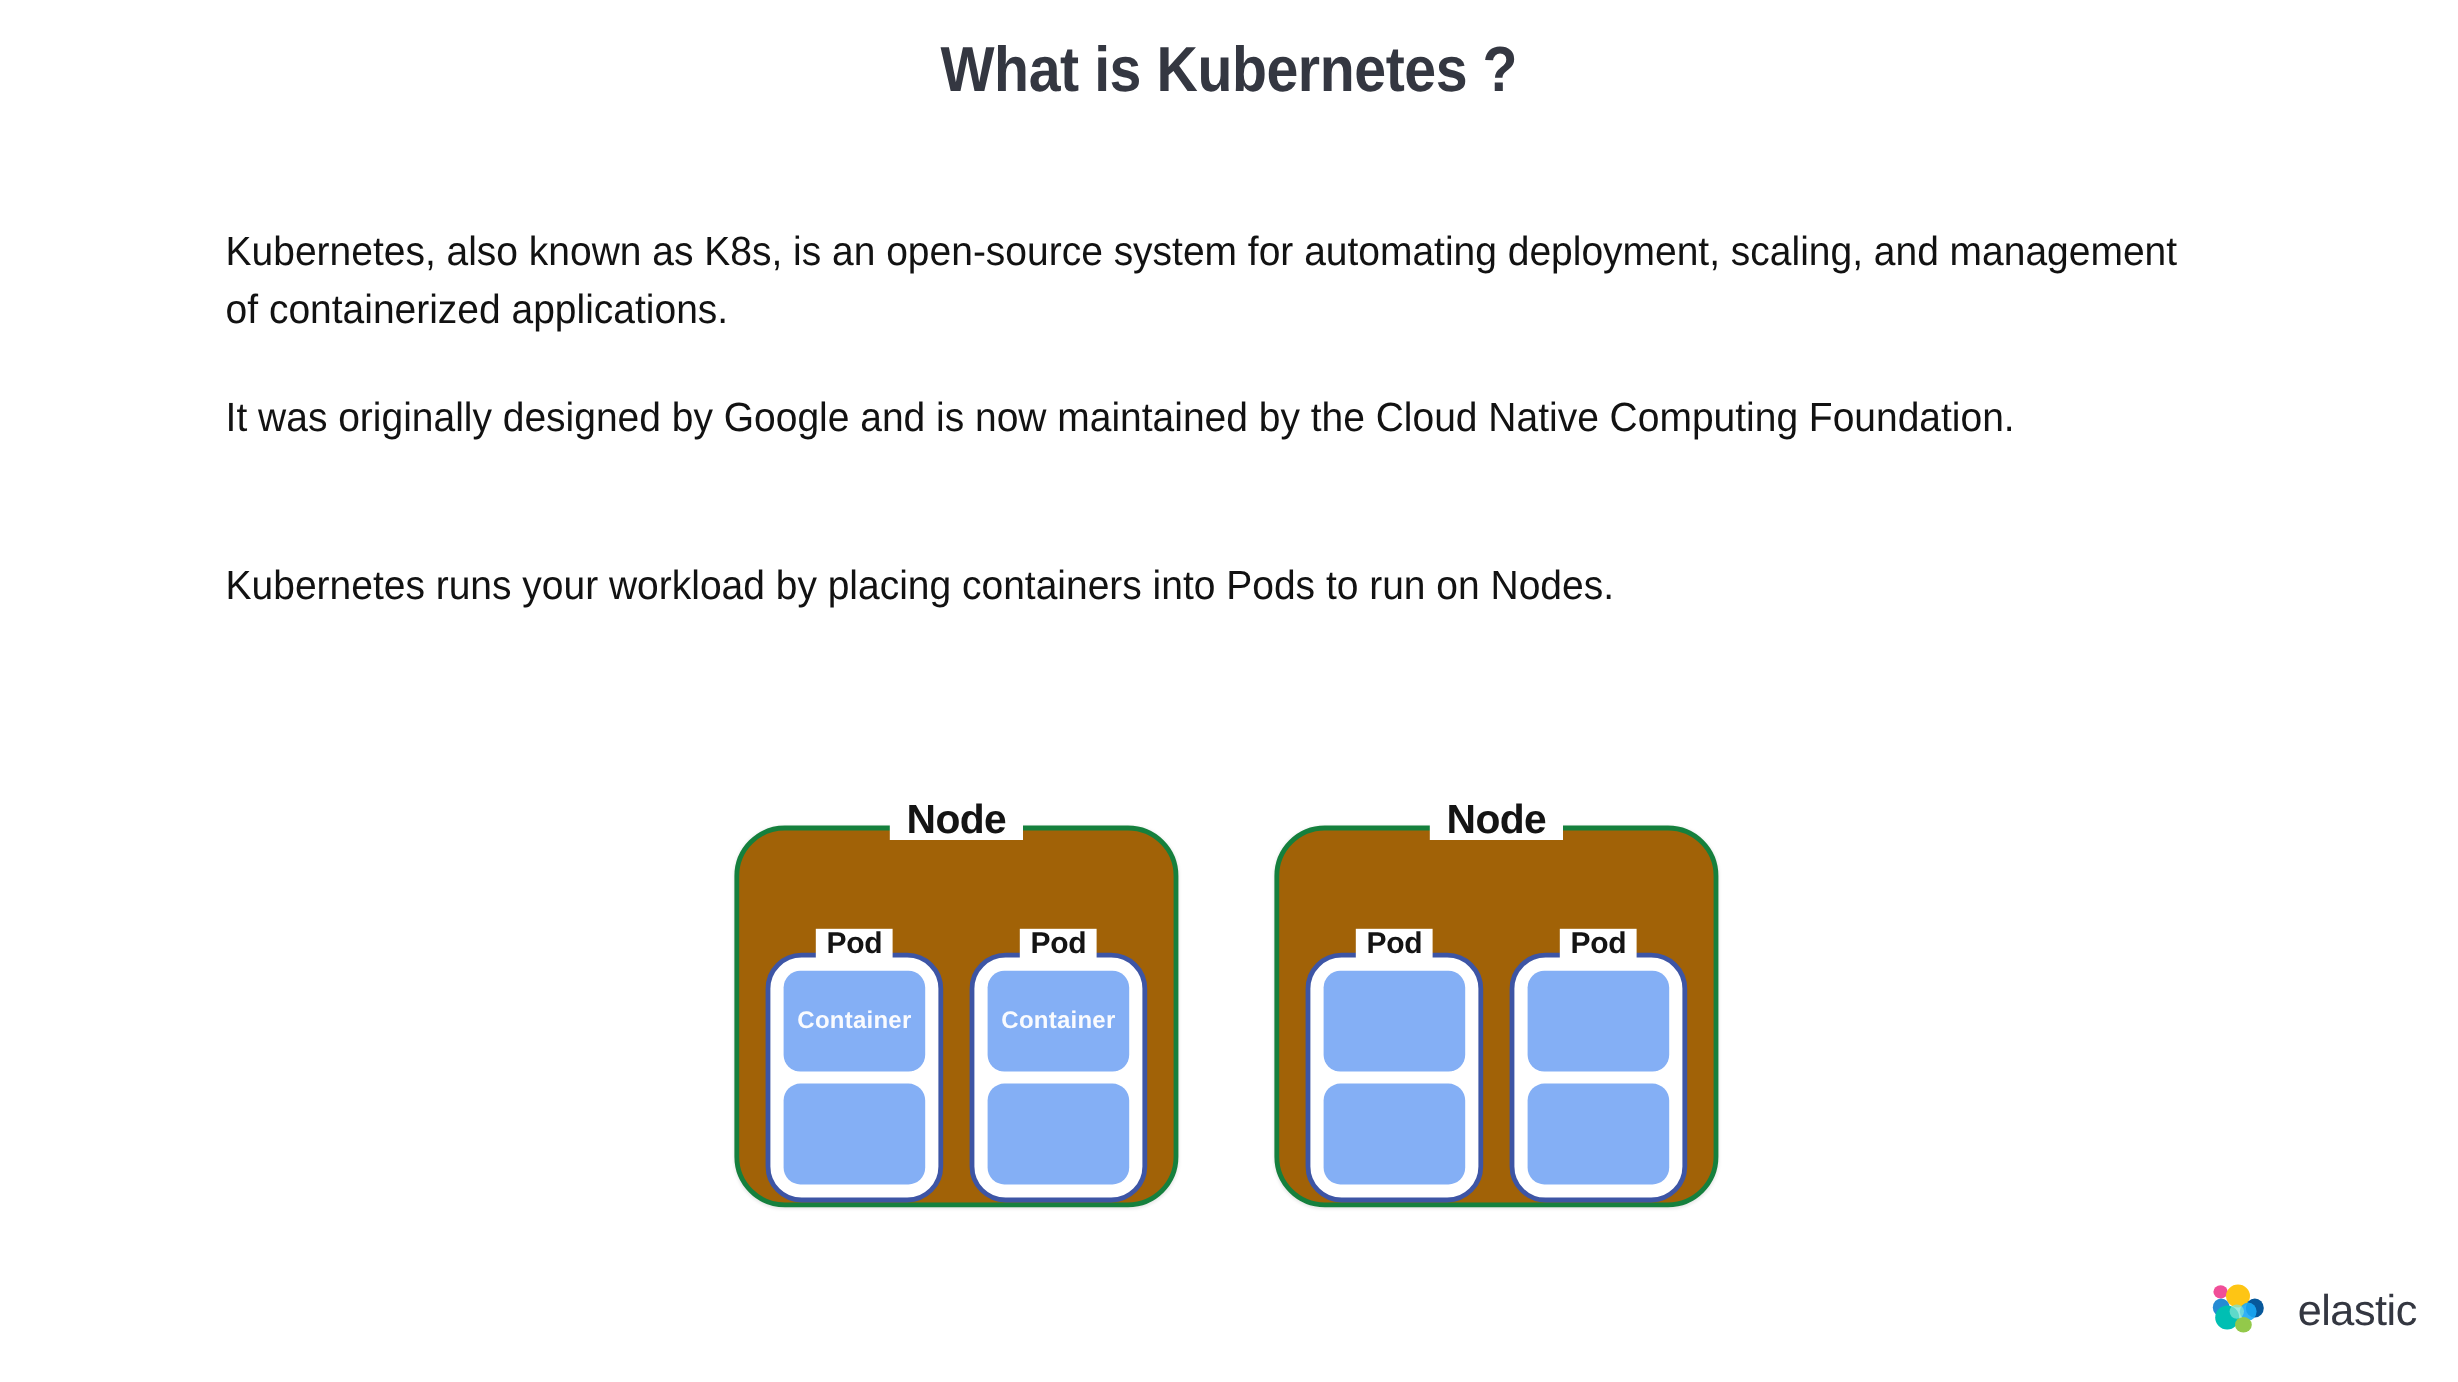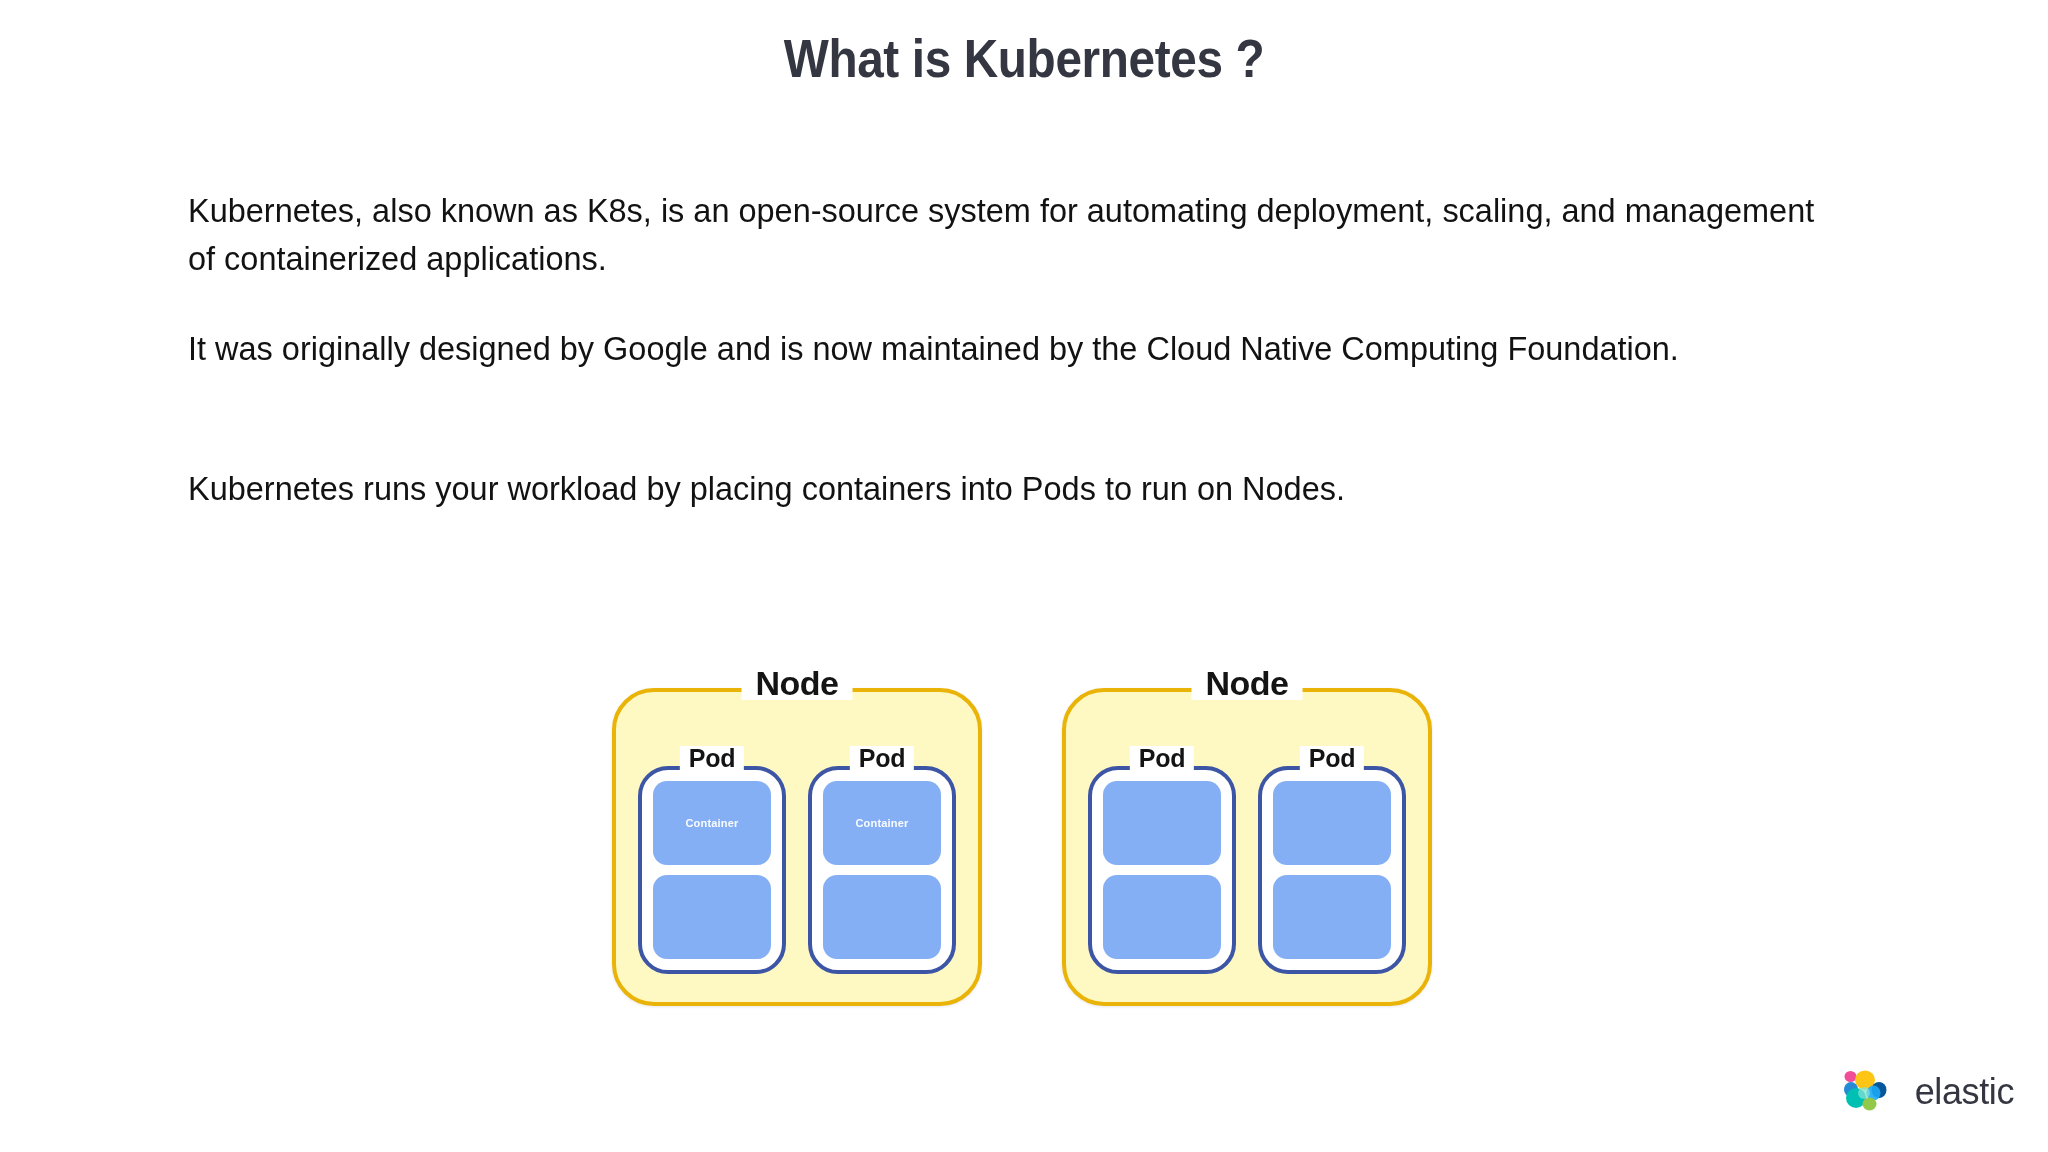--- a/index.html
+++ b/index.html
@@ -72,27 +72,27 @@
     display: flex;
     justify-content: space-between;
     align-items: flex-start;
   }
 
   .node {
     position: relative;
     width: 370px;
     height: 318px;
     box-sizing: border-box;
-    border: 4px solid #eab308;
+    border: 4px solid #15803d;
     border-radius: 42px;
-    background: #fef9c3;
+    background: #a16207;
     box-shadow: 0 1px 3px rgba(0,0,0,0.10);
     display: flex;
     justify-content: center;
-    align-items: center;
+    align-items: flex-end;
     gap: 22px;
     padding: 0 22px;
   }
 
   .node-label {
     position: absolute;
     top: -26px;
     left: 50%;
     transform: translateX(-50%);
     background: #ffffff;
@@ -147,21 +147,21 @@
     box-sizing: border-box;
     background: #84aff5;
     border-radius: 14px;
     display: flex;
     align-items: center;
     justify-content: center;
   }
   .container-box .clabel {
     color: #ffffff;
     font-family: "Liberation Sans", "DejaVu Sans", sans-serif;
-    font-size: 11px;
+    font-size: 20px;
     font-weight: bold;
     letter-spacing: 0.2px;
     opacity: 0.96;
     white-space: nowrap;
   }
 
   
   .elastic-logo {
     position: absolute;
     right: 34px;

